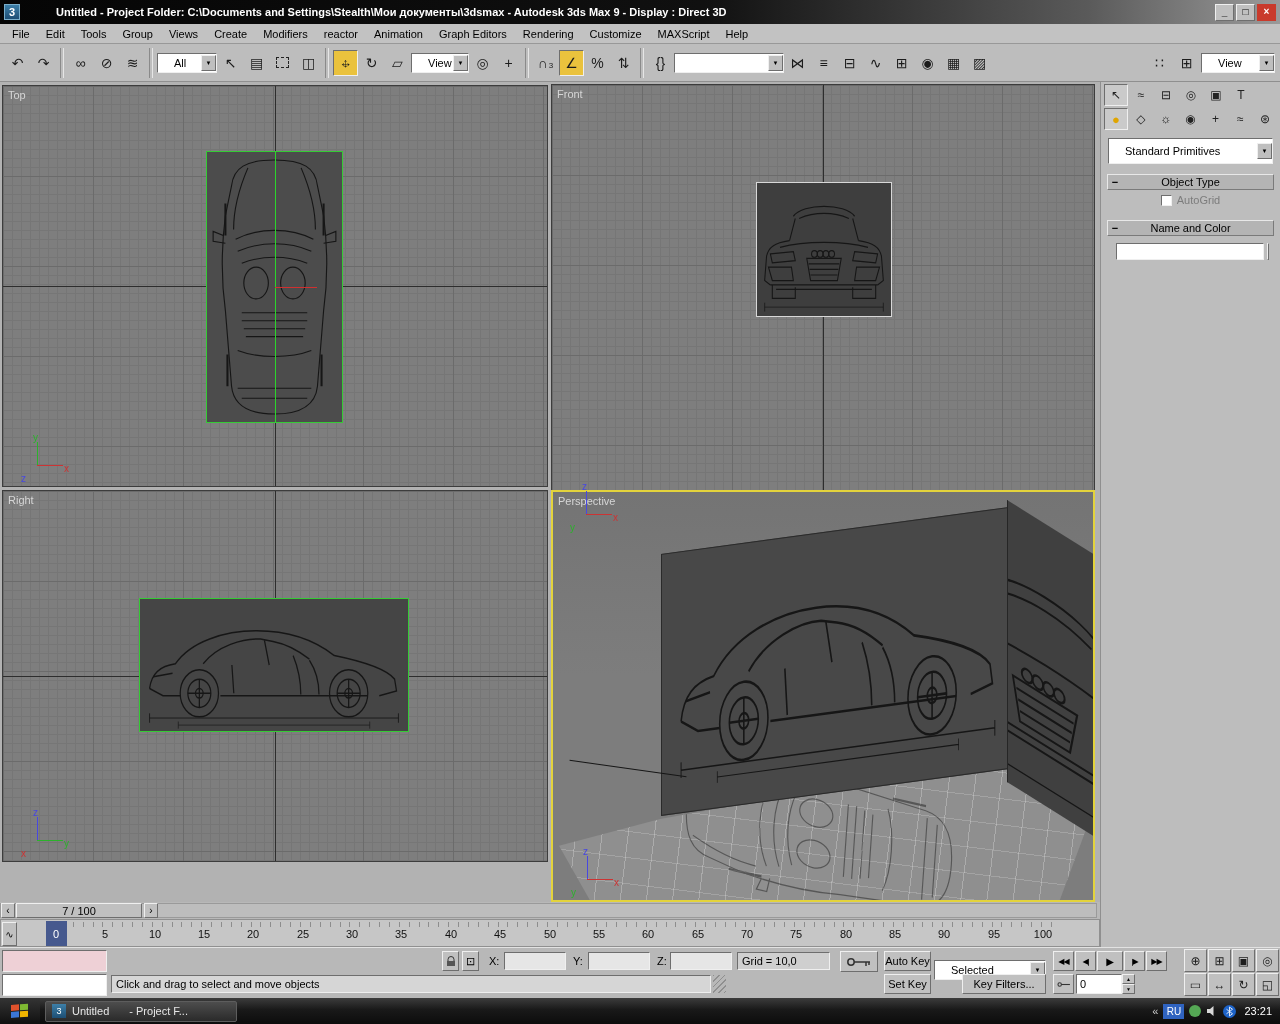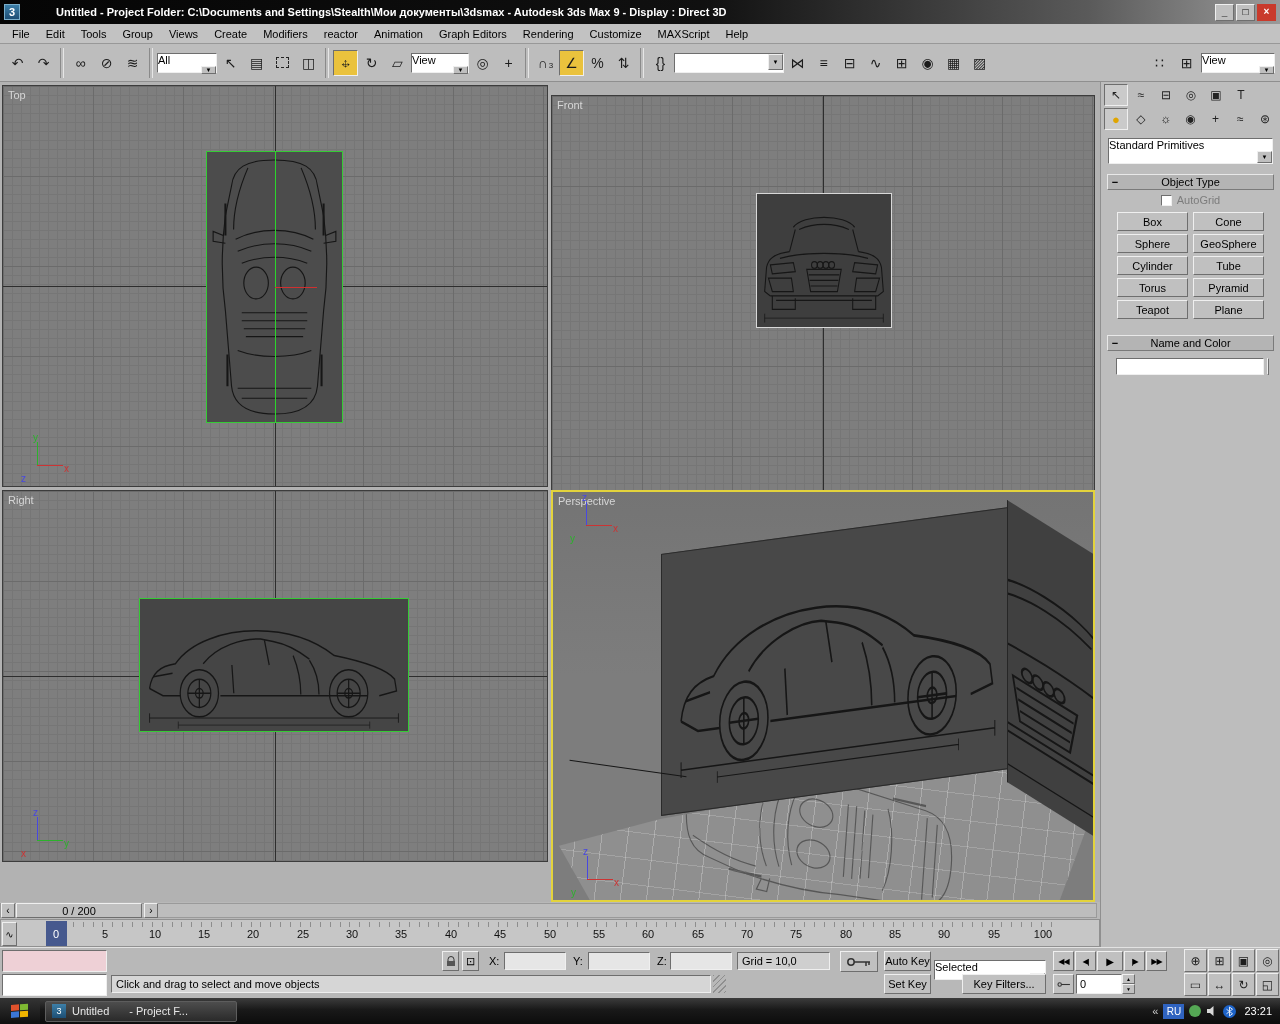--- a/index.html
+++ b/index.html
@@ -29,40 +29,40 @@
 .menu-item{padding:2px 8px;white-space:nowrap;}
 
 
 .toolbar{position:absolute;left:0;top:44px;width:1280px;height:38px;background:#bdbdbd;
  border-bottom:1px solid #8f8f8f;display:flex;align-items:center;padding:0 5px;gap:1px;}
 .tbtn{position:relative;min-width:25px;height:26px;display:flex;align-items:center;justify-content:center;
  font-size:14px;color:#1c1c1c;background:#bdbdbd;}
 .tbtn.active{background:#eac23d;border:1px solid;border-color:#6e6e6e #efefef #efefef #6e6e6e;}
 .tsep{width:4px;height:30px;border-left:1px solid #8a8a8a;border-right:1px solid #e6e6e6;margin:0 3px;}
 .dropdown{height:20px;background:#fff;border:1px solid;border-color:#6e6e6e #efefef #efefef #6e6e6e;
- display:flex;align-items:flex-start;padding-left:0;font-size:11px;flex-direction:column;}
+ display:flex;align-items:center;padding-left:16px;font-size:11px;}
 .dd-btn{margin-left:auto;width:15px;height:16px;background:#bfbfbf;border:1px solid;
  border-color:#efefef #6e6e6e #6e6e6e #efefef;font-size:6px;display:flex;align-items:center;justify-content:center;}
 .w60{width:60px;}.w58{width:58px;}.w110{width:110px;}.w74{width:74px;}
 .mv{position:absolute;font-size:13px;}
 .snap-sub{font-size:8px;margin-left:1px;margin-top:6px;}
 .dashed-rect{width:13px;height:11px;border:1px dashed #222;display:block;}
 .rg{margin-left:auto;display:flex;align-items:center;gap:2px;}
 
 
 .vp-area{position:absolute;left:0;top:82px;width:1100px;height:820px;background:#b2b2b2;}
 .viewport{position:absolute;background-color:#7e7e7e;overflow:hidden;border:1px solid #3c3c3c;
  background-image:
   linear-gradient(to right,#6b6b6b 1px,transparent 1px),
   linear-gradient(to bottom,#6b6b6b 1px,transparent 1px),
   linear-gradient(to right,#767676 1px,transparent 1px),
   linear-gradient(to bottom,#767676 1px,transparent 1px);
  background-size:90px 90px,90px 90px,9px 9px,9px 9px;}
 .vp-top{left:2px;top:3px;width:546px;height:402px;}
-.vp-front{left:551px;top:13px;width:544px;height:452px;}
+.vp-front{left:551px;top:2px;width:544px;height:452px;}
 .vp-right{left:2px;top:408px;width:546px;height:372px;}
 .vp-persp{left:551px;top:408px;width:544px;height:412px;border:2px solid #e3d33c;
  background-image:none;background:linear-gradient(#747474,#7d7d7d 45%);}
 .vp-label{position:absolute;left:5px;top:3px;color:#d6d6d6;font-size:11px;z-index:5;}
 .axis-v{position:absolute;left:50%;top:0;bottom:0;width:1px;background:#2d2d2d;}
 .axis-h{position:absolute;top:50%;left:0;right:0;height:1px;background:#2d2d2d;}
 .axis-h.low{top:92%;}
 .tripod{position:absolute;left:22px;bottom:8px;width:42px;height:42px;z-index:6;}
 .tp-v{position:absolute;left:12px;bottom:12px;width:1px;height:24px;display:block;}
 .tp-h{position:absolute;left:12px;bottom:12px;width:26px;height:1px;display:block;}
@@ -470,50 +470,38 @@
 
     <div class="rollout">
       <div class="rollout-head">
         <span class="minus">−</span>
         <span class="rtitle">Object Type</span>
       </div>
       <div class="autogrid-row">
         <span class="cb"></span>
         <span>AutoGrid</span>
       </div>
-      <div class="obj-grid">
-        <div class="obj-btn raised">Box</div>
-        <div class="obj-btn raised">Cone</div>
-        <div class="obj-btn raised">Sphere</div>
-        <div class="obj-btn raised">GeoSphere</div>
-        <div class="obj-btn raised">Cylinder</div>
-        <div class="obj-btn raised">Tube</div>
-        <div class="obj-btn raised">Torus</div>
-        <div class="obj-btn raised">Pyramid</div>
-        <div class="obj-btn raised">Teapot</div>
-        <div class="obj-btn raised">Plane</div>
-      </div>
     </div>
 
     <div class="rollout">
       <div class="rollout-head">
         <span class="minus">−</span>
         <span class="rtitle">Name and Color</span>
       </div>
       <div class="name-row">
         <input class="name-input" value="" style="">
         <div class="color-swatch" style="background:#8d1c55;"></div>
       </div>
     </div>
   </div>
 
   <div class="timebar">
     <div class="ts-track sunken"></div>
     <div class="ts-arrow raised" style="left:1px;">‹</div>
-    <div class="ts-thumb raised">0 / 200</div>
+    <div class="ts-thumb raised">7 / 100</div>
     <div class="ts-arrow raised" style="left:144px;">›</div>
   </div>
 
   <div class="trackbar">
     <div class="mce-btn raised">∿</div>
     <div class="frame-marker"></div>
     <div class="tb-ticks"></div>
     <span class="tick current" style="left:55px">0</span>
     <span class="tick" style="left:104px">5</span>
     <span class="tick" style="left:154px">10</span>

